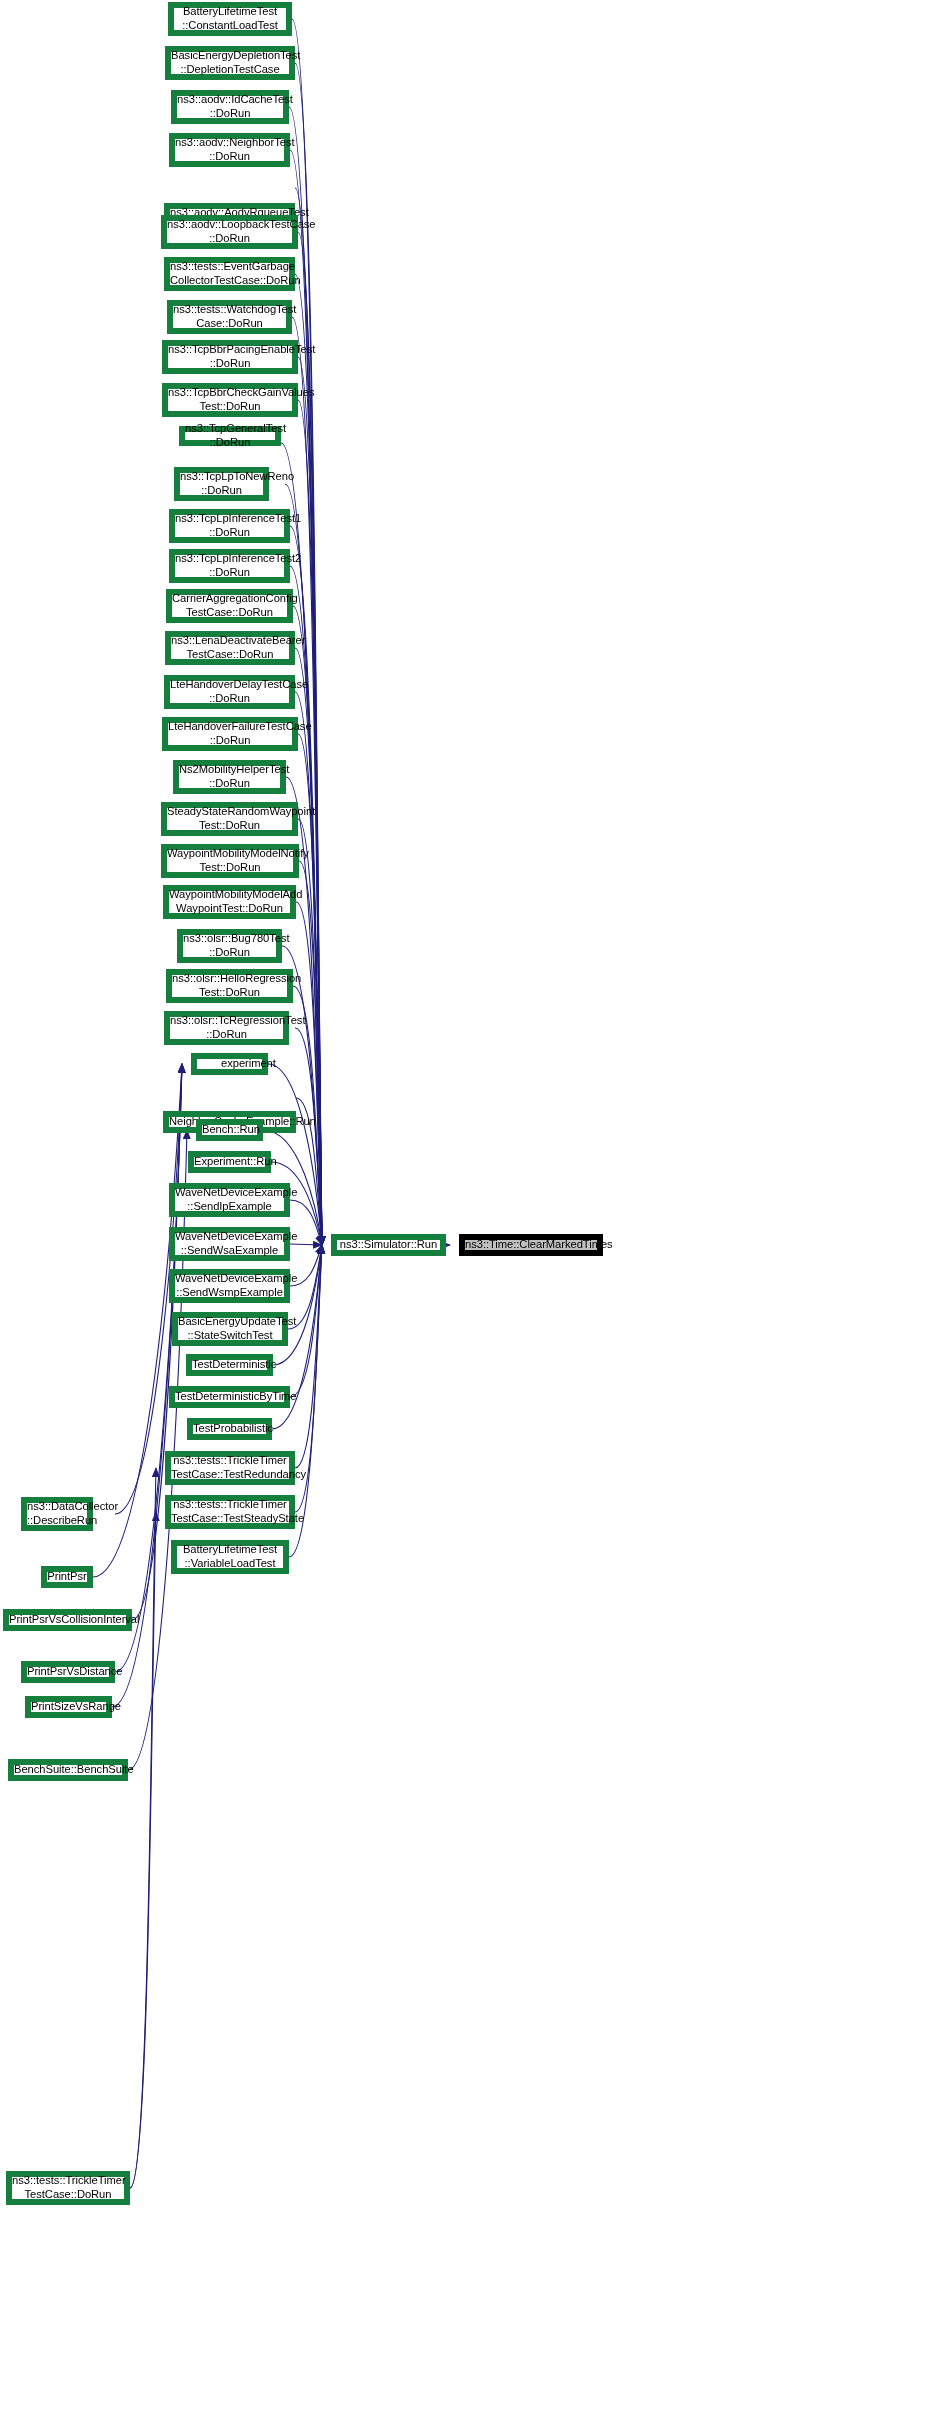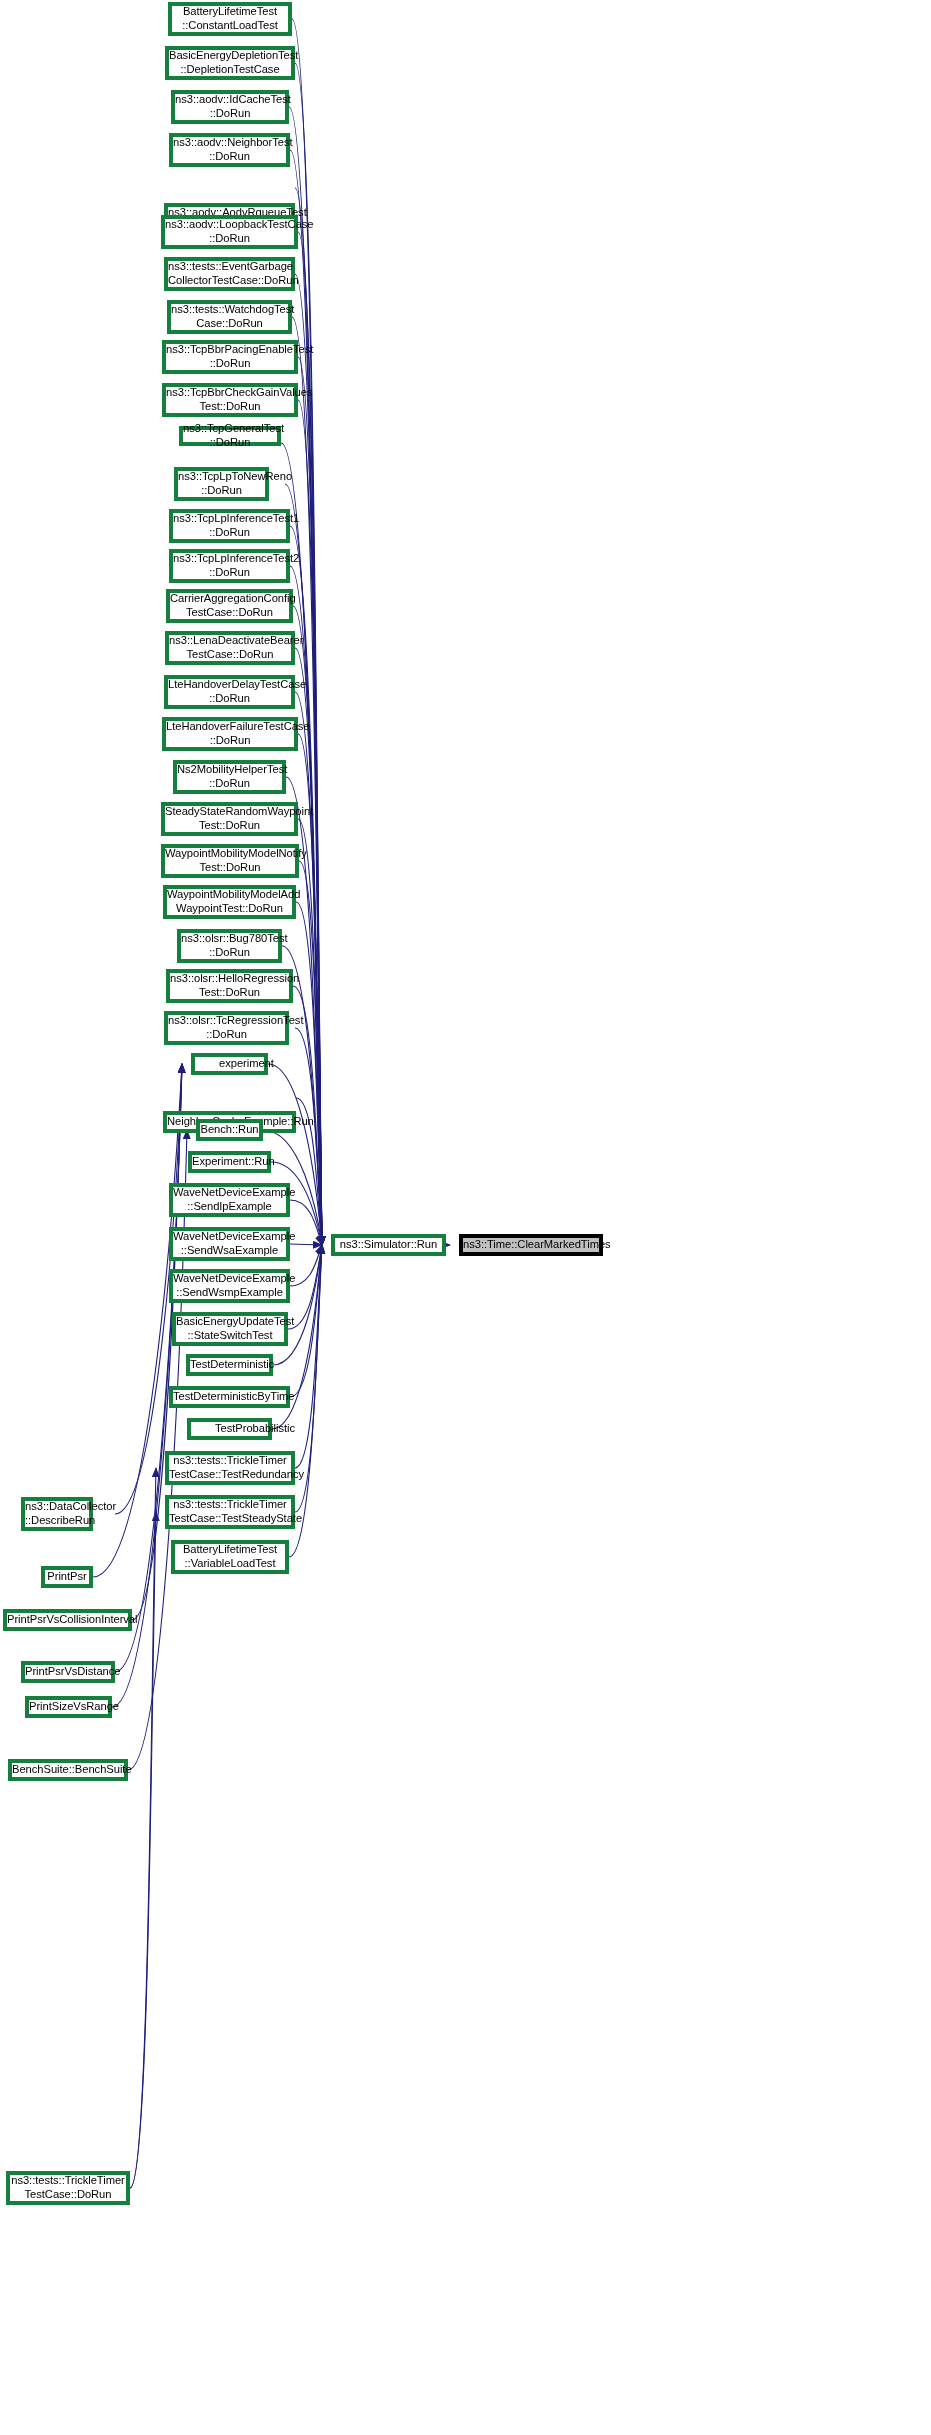--- a/index.html
+++ b/index.html
@@ -21,21 +21,21 @@
     position: absolute;
     left: 0;
     top: 0;
     width: 931px;
     height: 2435px;
     pointer-events: none;
   }
   .node {
     position: absolute;
     box-sizing: border-box;
-    border: 4px solid #15803d;
+    border: 6px solid #15803d;
     background: #ffffff;
     color: #000000;
     font-size: 11.2px;
     line-height: 13.6px;
     text-align: center;
     display: flex;
     align-items: center;
     justify-content: center;
     white-space: pre-line;
     letter-spacing: -0.05px;
@@ -171,21 +171,21 @@
       <div class="node" style="left: 169px; top: 1183px; width: 121px; height: 34px;"><span class="lbl">WaveNetDeviceExample
 ::SendIpExample</span></div>
       <div class="node" style="left: 169px; top: 1227px; width: 121px; height: 34px;"><span class="lbl">WaveNetDeviceExample
 ::SendWsaExample</span></div>
       <div class="node" style="left: 169px; top: 1269px; width: 121px; height: 34px;"><span class="lbl">WaveNetDeviceExample
 ::SendWsmpExample</span></div>
       <div class="node" style="left: 172px; top: 1312px; width: 116px; height: 34px;"><span class="lbl">BasicEnergyUpdateTest
 ::StateSwitchTest</span></div>
       <div class="node" style="left: 186px; top: 1354px; width: 87px; height: 22px;"><span class="lbl">TestDeterministic</span></div>
       <div class="node" style="left: 169px; top: 1386px; width: 121px; height: 22px;"><span class="lbl">TestDeterministicByTime</span></div>
-      <div class="node" style="left: 187px; top: 1418px; width: 85px; height: 22px; padding-left: 24px;"><span class="lbl">TestProbabilistic</span></div>
+      <div class="node" style="left: 187px; top: 1418px; width: 85px; height: 22px;"><span class="lbl">TestProbabilistic</span></div>
       <div class="node" style="left: 165px; top: 1451px; width: 130px; height: 34px;"><span class="lbl">ns3::tests::TrickleTimer
 TestCase::TestRedundancy</span></div>
       <div class="node" style="left: 165px; top: 1495px; width: 130px; height: 34px;"><span class="lbl">ns3::tests::TrickleTimer
 TestCase::TestSteadyState</span></div>
       <div class="node" style="left: 171px; top: 1540px; width: 118px; height: 34px;"><span class="lbl">BatteryLifetimeTest
 ::VariableLoadTest</span></div>
       <div class="node" style="left: 21px; top: 1497px; width: 72px; height: 34px;"><span class="lbl">ns3::DataCollector
 ::DescribeRun</span></div>
       <div class="node" style="left: 41px; top: 1566px; width: 52px; height: 22px;"><span class="lbl">PrintPsr</span></div>
       <div class="node" style="left: 3px; top: 1609px; width: 129px; height: 22px;"><span class="lbl">PrintPsrVsCollisionInterval</span></div>

